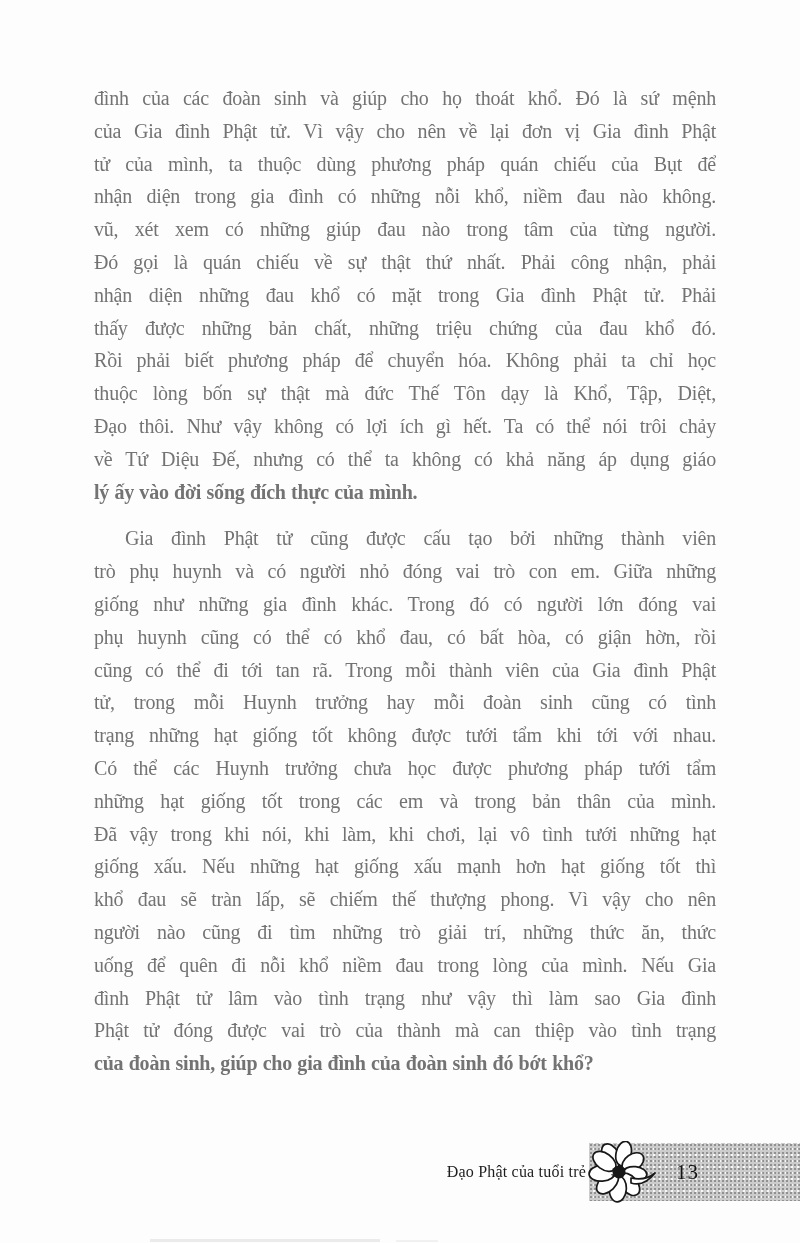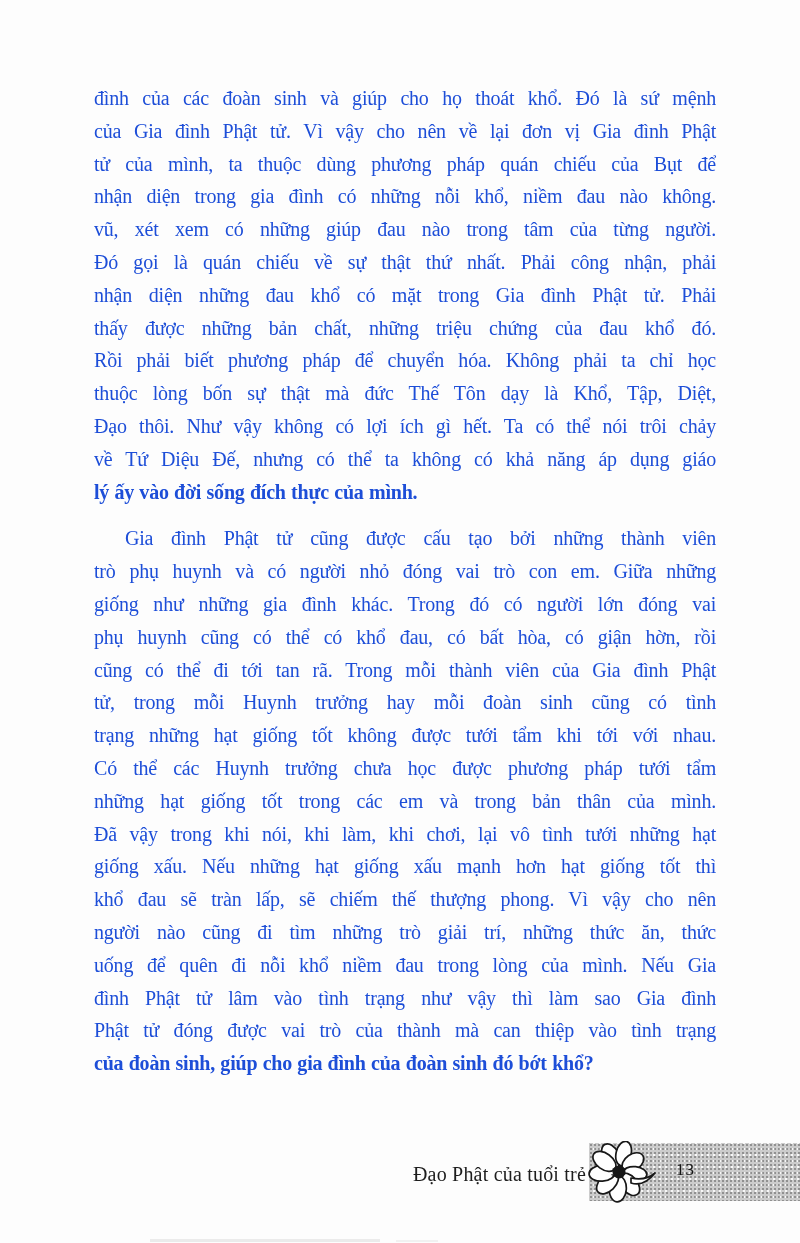--- a/index.html
+++ b/index.html
@@ -14,37 +14,37 @@
     color: #161616;
   }
   .text-block {
     position: absolute;
     left: 94px;
     top: 82px;
     width: 622px;
     font-size: 20px;
     letter-spacing: -0.2px;
     word-spacing: 0.5px;
-    color: #1d4ed8;
+    color: #737373;
   }
   .paragraph { margin: 0; }
   .paragraph + .paragraph { margin-top: 14px; }
   .line {
     line-height: 32.8px;
     text-align: justify;
     text-align-last: justify;
     white-space: normal;
   }
   .line.last { text-align-last: left; font-weight: bold; }
   .line.indent { text-indent: 31px; }
   .footer-title {
     position: absolute;
     top: 1163px;
     right: 214px;
-    font-size: 20px;
+    font-size: 16px;
     color: #1d1d1d;
     letter-spacing: 0.2px;
     white-space: nowrap;
   }
   .footer-band {
     position: absolute;
     left: 589px;
     top: 1143px;
     width: 211px;
     height: 58px;
@@ -52,21 +52,21 @@
     background-image:
       radial-gradient(circle, rgba(85,85,85,0.50) 1px, transparent 1.5px),
       radial-gradient(circle, rgba(255,255,255,0.85) 1px, transparent 1.5px);
     background-size: 4px 4px, 6px 6px;
     background-position: 0 0, 2px 3px;
   }
   .page-num {
     position: absolute;
     left: 676px;
     top: 1160px;
-    font-size: 17px;
+    font-size: 21px;
     color: #141414;
     letter-spacing: 1px;
   }
   .flower {
     position: absolute;
     left: 581px;
     top: 1141px;
     width: 84px;
     height: 62px;
   }

